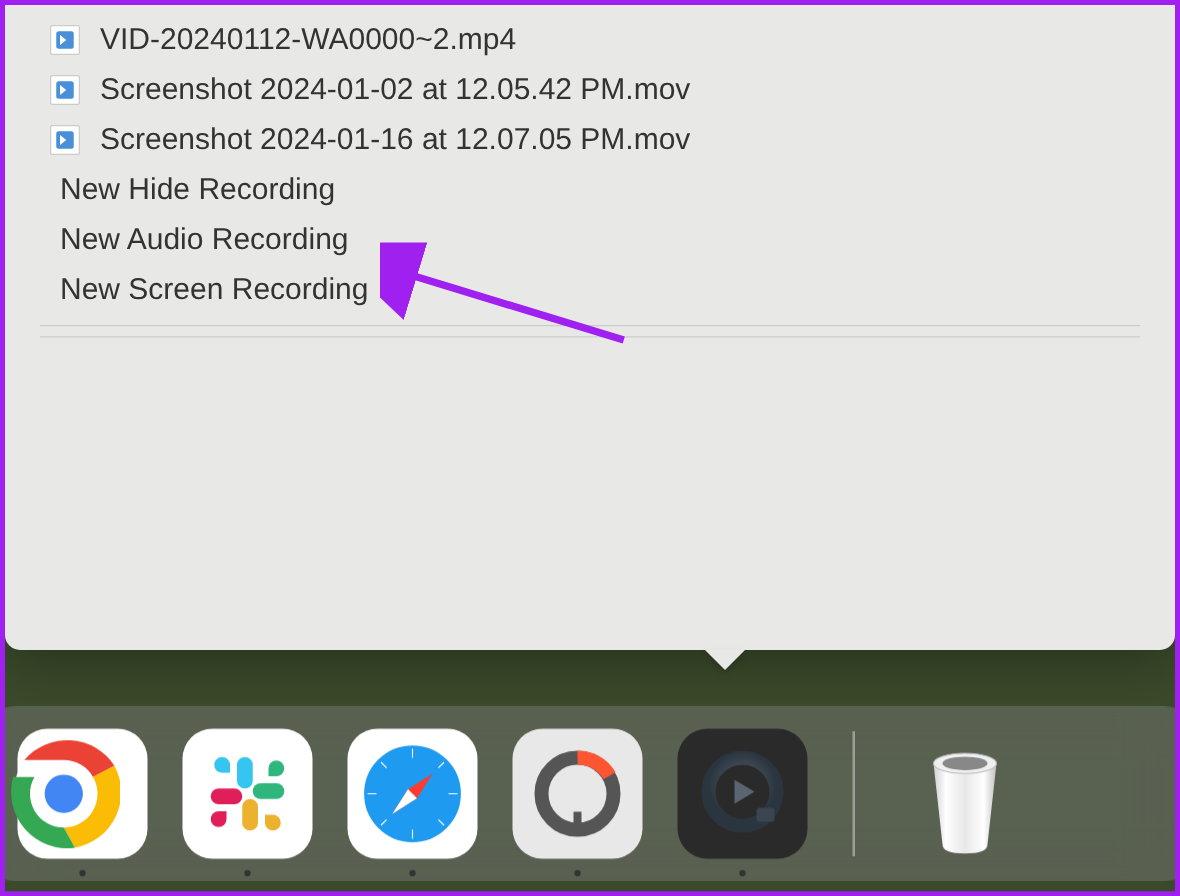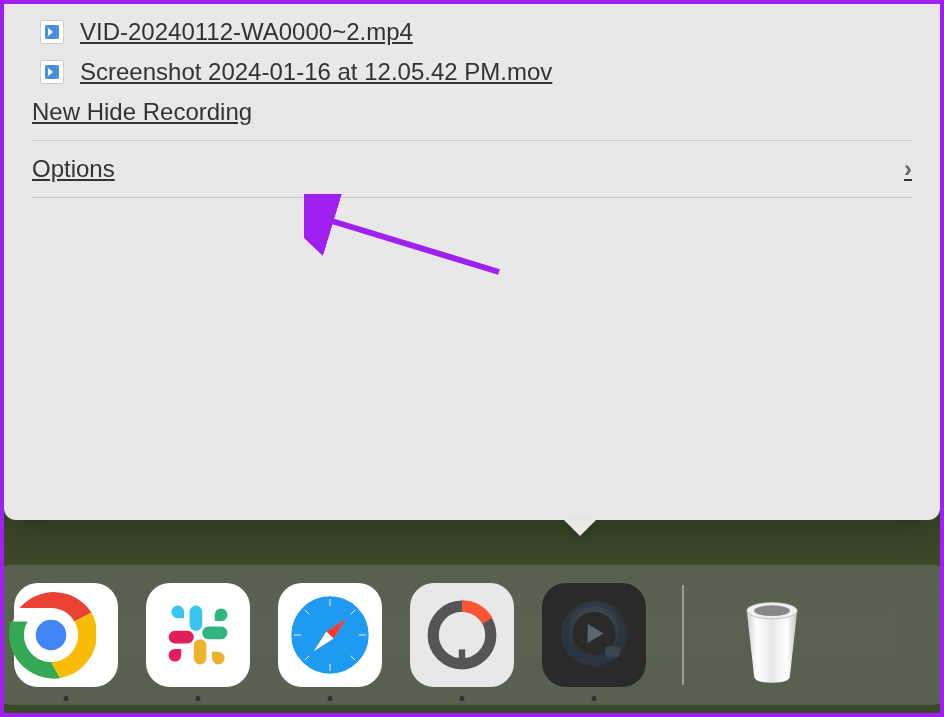--- a/index.html
+++ b/index.html
@@ -33,25 +33,24 @@
       height: 0;
       border-left: 16px solid transparent;
       border-right: 16px solid transparent;
       border-top: 16px solid #e8e8e7;
       filter: drop-shadow(0 3px 3px rgba(0,0,0,0.15));
     }
     
     .menu-item {
       display: flex;
       align-items: center;
-      padding: 6px 28px;
+      padding: 6px 44px;
       font-size: 24px;
       color: #333;
       cursor: pointer;
-      text-decoration: underline;
     }
     
     .menu-item.with-icon {
       padding-left: 36px;
     }
     
     .file-icon {
       width: 24px;
       height: 24px;
       margin-right: 16px;
@@ -184,36 +183,44 @@
     <span class="file-icon">
         <span class="file-icon-inner"></span>
       </span>
     <span>VID-20240112-WA0000~2.mp4</span>
   </div>
 
   <div class="menu-item with-icon">
     <span class="file-icon">
         <span class="file-icon-inner"></span>
       </span>
-    <span>Screenshot 2024-01-16 at 12.05.42 PM.mov</span>
-  </div>
-
+    <span>Screenshot 2024-01-02 at 12.05.42 PM.mov</span>
+  </div>
+
+  <div class="menu-item with-icon">
+    <span class="file-icon">
+        <span class="file-icon-inner"></span>
+      </span>
+    <span>Screenshot 2024-01-16 at 12.07.05 PM.mov</span>
+  </div>
 
   <div class="menu-item">
     <span>New Hide Recording</span>
   </div>
 
-
+  <div class="menu-item">
+    <span>New Audio Recording</span>
+  </div>
+
+  <div class="menu-item">
+    <span>New Screen Recording</span>
+  </div>
 
   <div class="menu-separator"></div>
 
-  <div class="menu-item menu-item-options">
-    <span>Options</span>
-    <span class="chevron">›</span>
-  </div>
 
   <div class="menu-separator"></div>
 
 
 
 
   <div class="menu-triangle"></div>
 </div>
 
 <svg class="annotation-arrow" width="220" height="100">

